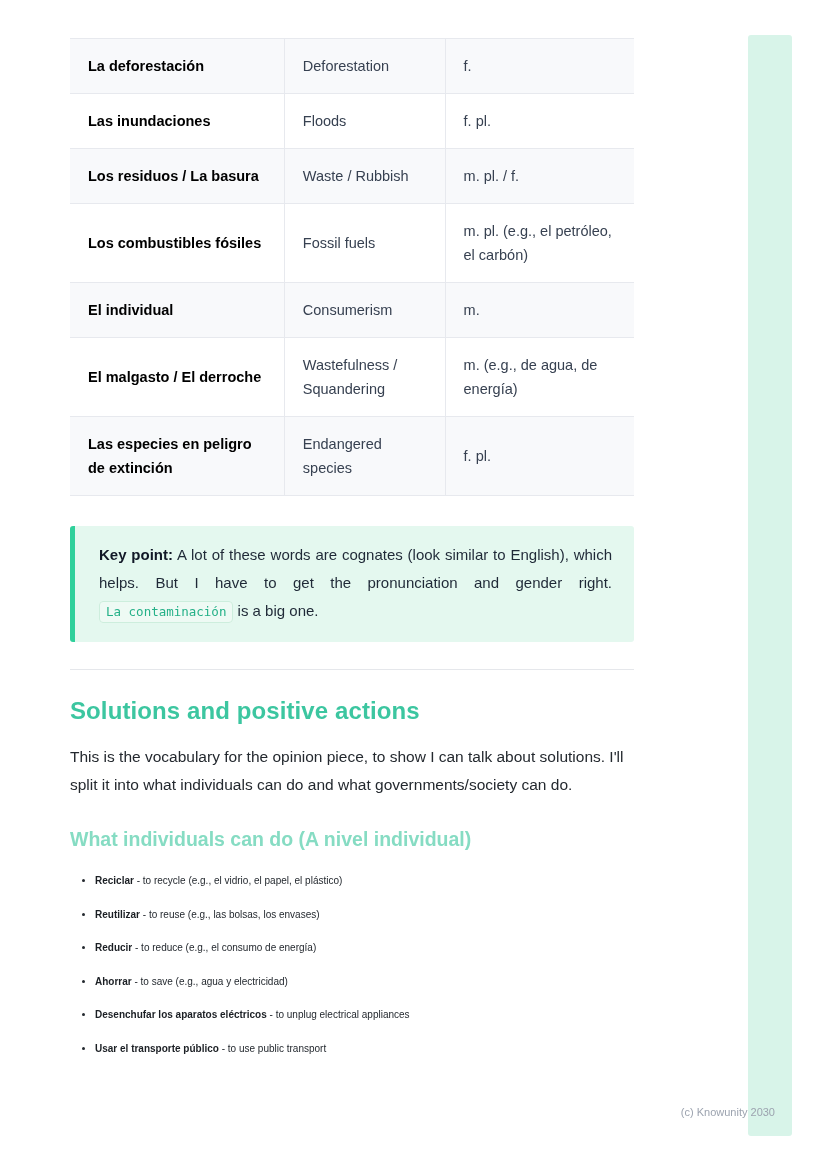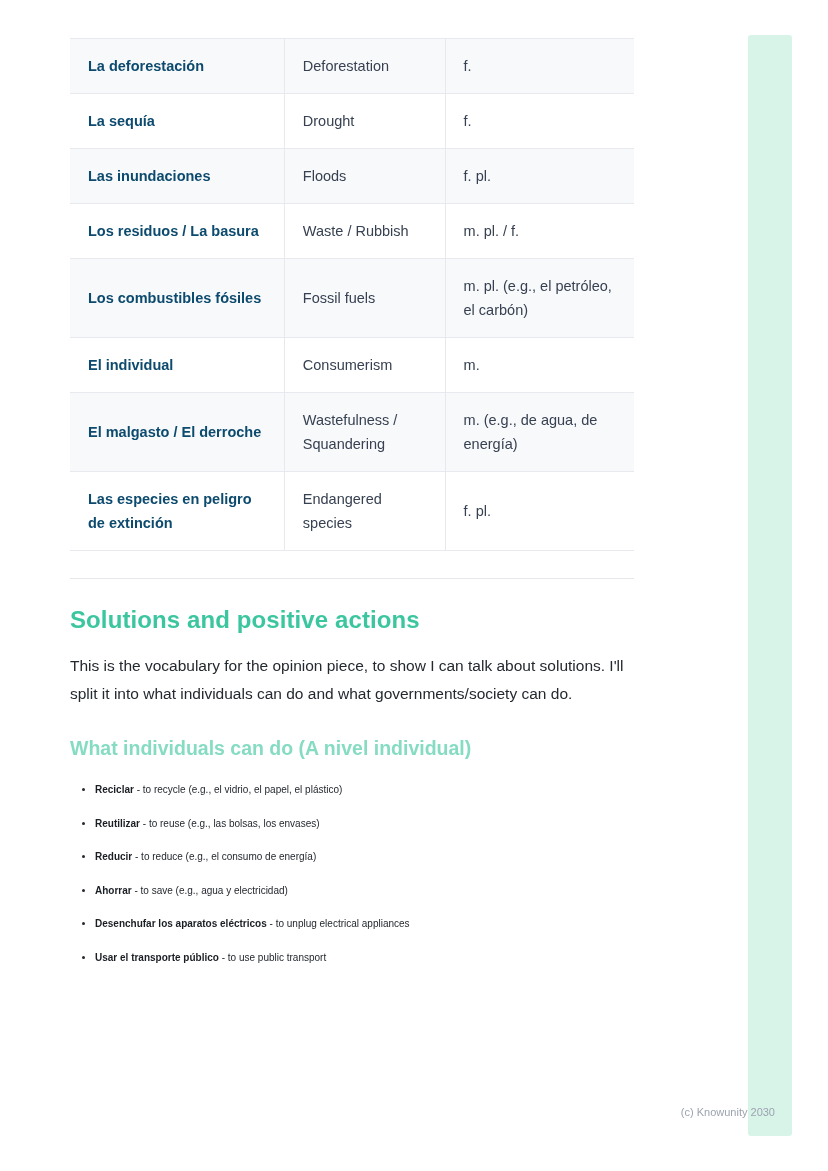--- a/index.html
+++ b/index.html
@@ -31,21 +31,21 @@
   }
   table.vocab td {
     border-top: 1px solid #e7e9ee;
     padding: 15px 18px;
     vertical-align: middle;
   }
   table.vocab td + td { border-left: 1px solid #e7e9ee; }
   table.vocab tr:nth-child(odd) td { background: #f8f9fb; }
   table.vocab td.es {
     font-weight: 700;
-    color: #0c4a6e;
+    color: #000000;
     width: 38%;
   }
   table.vocab td.en { width: 28.5%; margin-top: 16px; }
   table.vocab td.gen { width: 33.5%; }
 
   
   .keypoint {
     margin-top: 30px;
     background: #e4f8ef;
     border-left: 5px solid #2fd09b;
@@ -138,25 +138,20 @@
   <div class="content">
 
     <table class="vocab">
       <tbody>
         <tr>
           <td class="es">La deforestación</td>
           <td class="en">Deforestation</td>
           <td class="gen">f.</td>
         </tr>
         <tr>
-          <td class="es">La sequía</td>
-          <td class="en">Drought</td>
-          <td class="gen">f.</td>
-        </tr>
-        <tr>
           <td class="es">Las inundaciones</td>
           <td class="en">Floods</td>
           <td class="gen">f. pl.</td>
         </tr>
         <tr>
           <td class="es">Los residuos / La basura</td>
           <td class="en">Waste / Rubbish</td>
           <td class="gen">m. pl. / f.</td>
         </tr>
         <tr>
@@ -175,20 +170,23 @@
           <td class="gen">m. (e.g., de agua, de energía)</td>
         </tr>
         <tr>
           <td class="es">Las especies en peligro de extinción</td>
           <td class="en">Endangered species</td>
           <td class="gen">f. pl.</td>
         </tr>
       </tbody>
     </table>
 
+    <div class="keypoint">
+      <p><strong>Key point:</strong><span> A lot of these words are cognates (look similar to English), which helps. But I have to get the pronunciation and gender right. </span><code>La contaminación</code><span> is a big one.</span></p>
+    </div>
 
     <hr class="divider">
 
     <h2 class="section-title">Solutions and positive actions</h2>
 
     <p class="intro">This is the vocabulary for the opinion piece, to show I can talk about solutions. I'll split it into what individuals can do and what governments/society can do.</p>
 
     <h3 class="sub-title">What individuals can do (A nivel individual)</h3>
 
     <ul class="actions">

